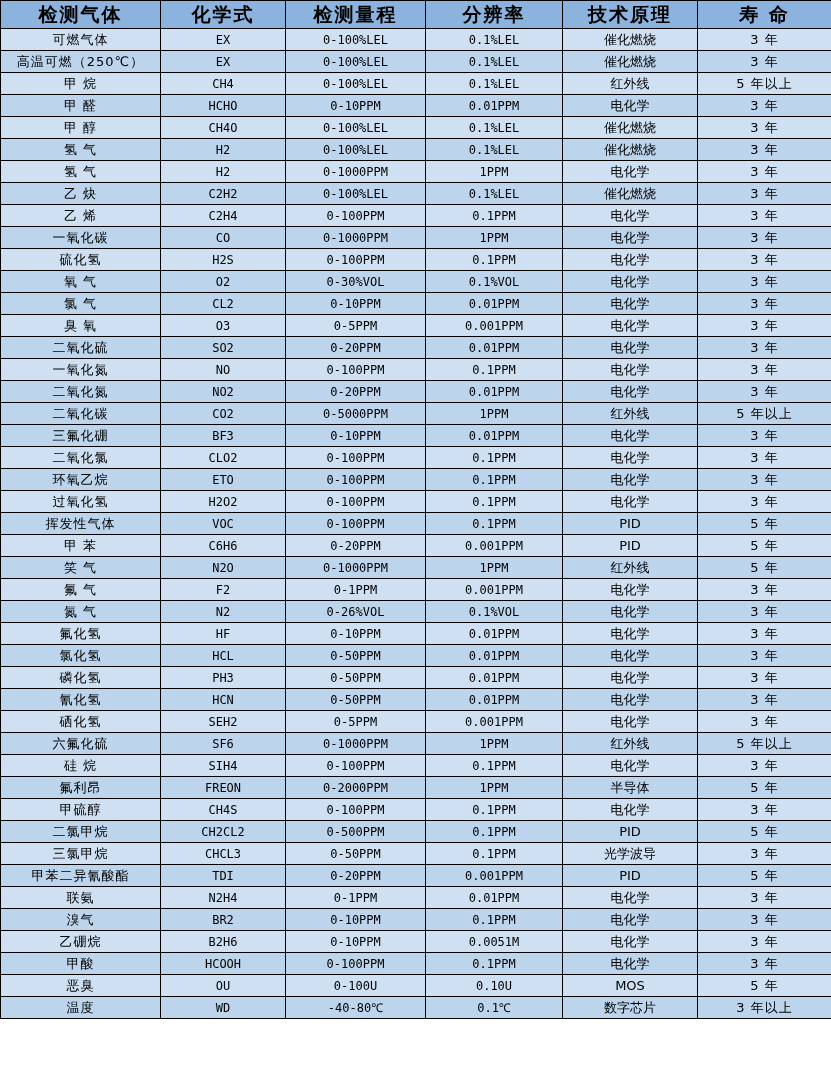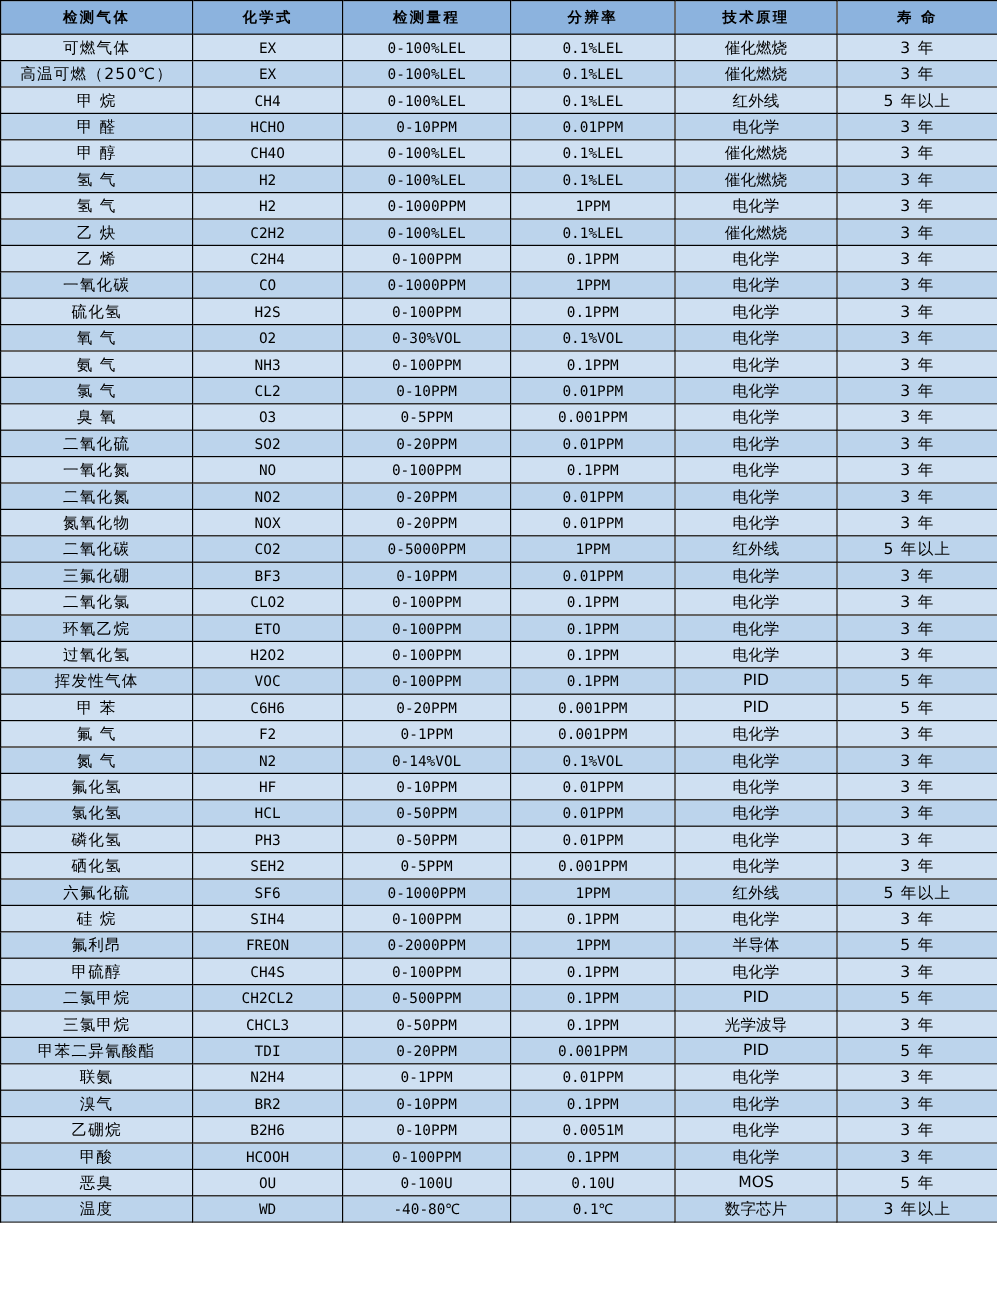--- a/index.html
+++ b/index.html
@@ -28,21 +28,21 @@
     text-align: center;
     vertical-align: middle;
     color: #000000;
     padding: 0;
     overflow: hidden;
     white-space: nowrap;
   }
   #gas-table thead th {
     height: 27px;
     background: #8cb3de;
-    font-size: 12px;
+    font-size: 19px;
     font-weight: bold;
     letter-spacing: 2px;
     font-family: "DejaVu Sans", sans-serif;
   }
   #gas-table tbody td {
     height: 21px;
     font-size: 13px;
     background: #cfe0f2;
     font-family: "DejaVu Sans", sans-serif;
   }
@@ -177,28 +177,20 @@
         <td class="life">3 年</td>
       </tr>
       <tr class="alt">
         <td class="name">氧 气</td>
         <td class="formula">O2</td>
         <td class="range">0-30%VOL</td>
         <td class="resolution">0.1%VOL</td>
         <td class="tech">电化学</td>
         <td class="life">3 年</td>
       </tr>
-      <tr>
-        <td class="name">氨 气</td>
-        <td class="formula">NH3</td>
-        <td class="range">0-100PPM</td>
-        <td class="resolution">0.1PPM</td>
-        <td class="tech">电化学</td>
-        <td class="life">3 年</td>
-      </tr>
       <tr class="alt">
         <td class="name">氯 气</td>
         <td class="formula">CL2</td>
         <td class="range">0-10PPM</td>
         <td class="resolution">0.01PPM</td>
         <td class="tech">电化学</td>
         <td class="life">3 年</td>
       </tr>
       <tr>
         <td class="name">臭 氧</td>
@@ -220,28 +212,20 @@
         <td class="name">一氧化氮</td>
         <td class="formula">NO</td>
         <td class="range">0-100PPM</td>
         <td class="resolution">0.1PPM</td>
         <td class="tech">电化学</td>
         <td class="life">3 年</td>
       </tr>
       <tr class="alt">
         <td class="name">二氧化氮</td>
         <td class="formula">NO2</td>
-        <td class="range">0-20PPM</td>
-        <td class="resolution">0.01PPM</td>
-        <td class="tech">电化学</td>
-        <td class="life">3 年</td>
-      </tr>
-      <tr>
-        <td class="name">氮氧化物</td>
-        <td class="formula">NOX</td>
         <td class="range">0-20PPM</td>
         <td class="resolution">0.01PPM</td>
         <td class="tech">电化学</td>
         <td class="life">3 年</td>
       </tr>
       <tr class="alt">
         <td class="name">二氧化碳</td>
         <td class="formula">CO2</td>
         <td class="range">0-5000PPM</td>
         <td class="resolution">1PPM</td>
@@ -289,32 +273,40 @@
         <td class="life">5 年</td>
       </tr>
       <tr>
         <td class="name">甲 苯</td>
         <td class="formula">C6H6</td>
         <td class="range">0-20PPM</td>
         <td class="resolution">0.001PPM</td>
         <td class="tech">PID</td>
         <td class="life">5 年</td>
       </tr>
+      <tr class="alt">
+        <td class="name">笑 气</td>
+        <td class="formula">N2O</td>
+        <td class="range">0-1000PPM</td>
+        <td class="resolution">1PPM</td>
+        <td class="tech">红外线</td>
+        <td class="life">5 年</td>
+      </tr>
       <tr>
         <td class="name">氟 气</td>
         <td class="formula">F2</td>
         <td class="range">0-1PPM</td>
         <td class="resolution">0.001PPM</td>
         <td class="tech">电化学</td>
         <td class="life">3 年</td>
       </tr>
       <tr class="alt">
         <td class="name">氮 气</td>
         <td class="formula">N2</td>
-        <td class="range">0-14%VOL</td>
+        <td class="range">0-26%VOL</td>
         <td class="resolution">0.1%VOL</td>
         <td class="tech">电化学</td>
         <td class="life">3 年</td>
       </tr>
       <tr>
         <td class="name">氟化氢</td>
         <td class="formula">HF</td>
         <td class="range">0-10PPM</td>
         <td class="resolution">0.01PPM</td>
         <td class="tech">电化学</td>
@@ -324,20 +316,28 @@
         <td class="name">氯化氢</td>
         <td class="formula">HCL</td>
         <td class="range">0-50PPM</td>
         <td class="resolution">0.01PPM</td>
         <td class="tech">电化学</td>
         <td class="life">3 年</td>
       </tr>
       <tr>
         <td class="name">磷化氢</td>
         <td class="formula">PH3</td>
+        <td class="range">0-50PPM</td>
+        <td class="resolution">0.01PPM</td>
+        <td class="tech">电化学</td>
+        <td class="life">3 年</td>
+      </tr>
+      <tr class="alt">
+        <td class="name">氰化氢</td>
+        <td class="formula">HCN</td>
         <td class="range">0-50PPM</td>
         <td class="resolution">0.01PPM</td>
         <td class="tech">电化学</td>
         <td class="life">3 年</td>
       </tr>
       <tr>
         <td class="name">硒化氢</td>
         <td class="formula">SEH2</td>
         <td class="range">0-5PPM</td>
         <td class="resolution">0.001PPM</td>

